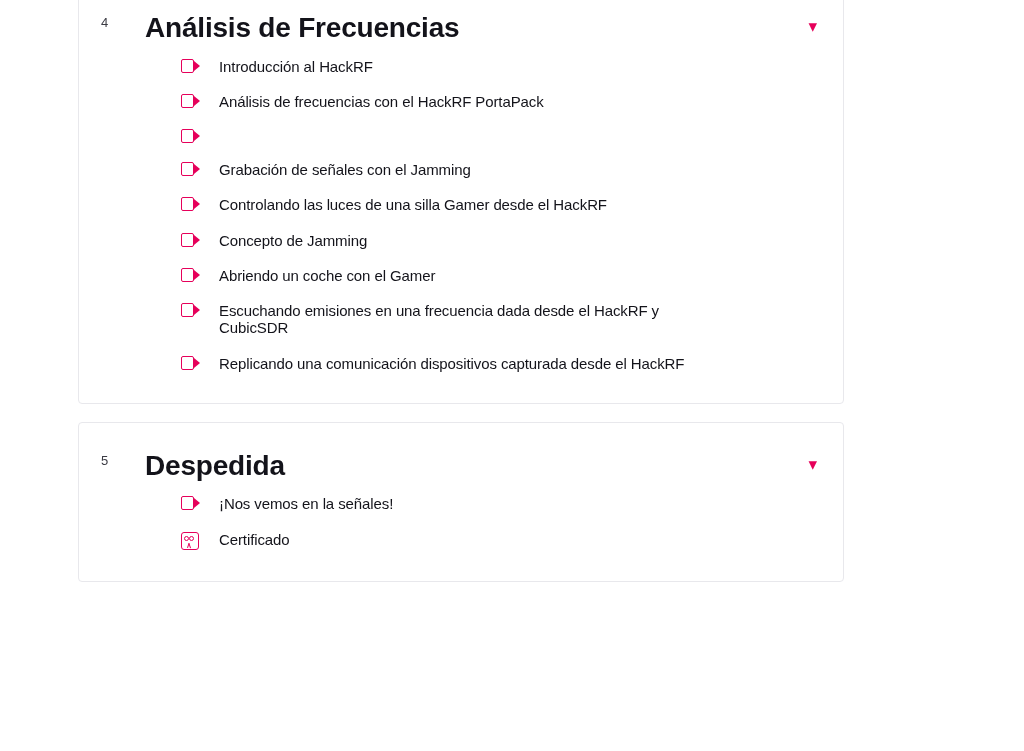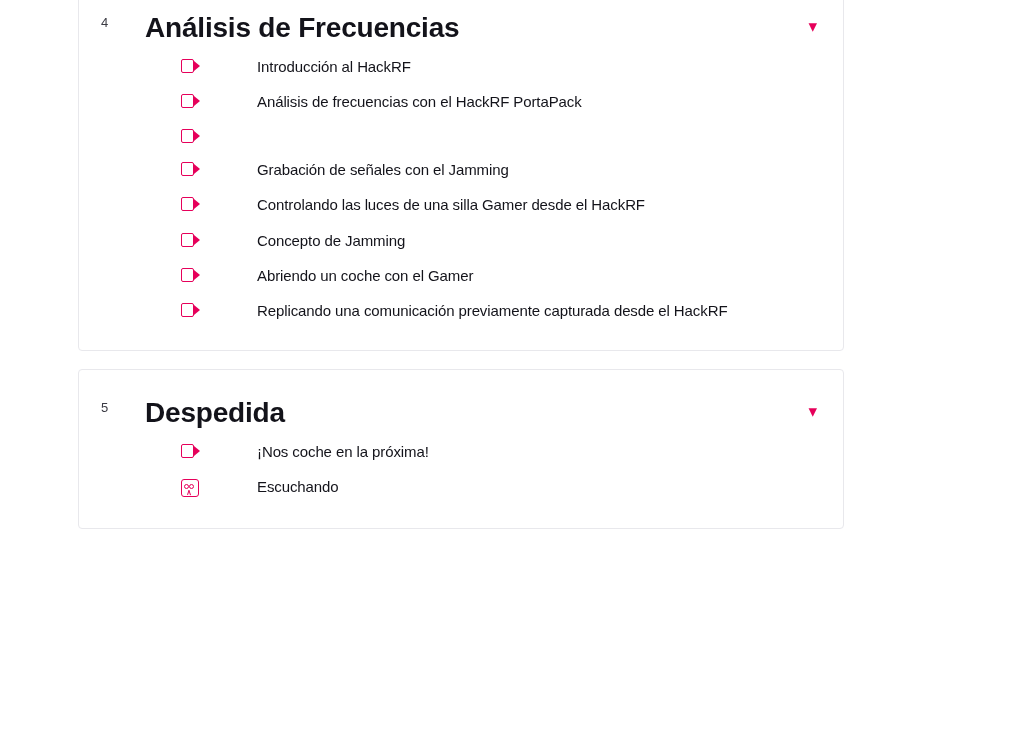--- a/index.html
+++ b/index.html
@@ -67,21 +67,20 @@
   }
   .lesson-list {
     margin: 0;
     padding: 0;
     list-style: none;
   }
   .lesson-item {
     display: flex;
     align-items: flex-start;
     padding: 9px 22px 9px 22px;
-    gap: 38px;
   }
   .lesson-icon-wrap {
     flex: 0 0 auto;
     width: 38px;
     padding-left: 80px;
     box-sizing: content-box;
     display: flex;
     align-items: flex-start;
     justify-content: flex-start;
     padding-top: 1px;
@@ -225,49 +224,58 @@
             </span>
           <span class="lesson-title">Abriendo un coche con el Gamer</span>
         </li>
         <li class="lesson-item">
           <span class="lesson-icon-wrap">
               <span class="icon-video">
                 <span class="body"></span>
                 <span class="tri"></span>
               </span>
             </span>
-          <span class="lesson-title">Replicando una comunicación previamente capturada desde el HackRF</span>
+          <span class="lesson-title">Escuchando emisiones en una frecuencia dada desde el HackRF y CubicSDR</span>
+        </li>
+        <li class="lesson-item">
+          <span class="lesson-icon-wrap">
+              <span class="icon-video">
+                <span class="body"></span>
+                <span class="tri"></span>
+              </span>
+            </span>
+          <span class="lesson-title">Replicando una comunicación dispositivos capturada desde el HackRF</span>
         </li>
       </ul>
     </div>
 
     <div class="section-card">
       <div class="section-header">
         <div class="section-number">5</div>
         <div class="section-title">Despedida</div>
         <div class="chevron">▾</div>
       </div>
       <ul class="lesson-list">
         <li class="lesson-item">
           <span class="lesson-icon-wrap">
               <span class="icon-video">
                 <span class="body"></span>
                 <span class="tri"></span>
               </span>
             </span>
-          <span class="lesson-title">¡Nos coche en la próxima!</span>
+          <span class="lesson-title">¡Nos vemos en la señales!</span>
         </li>
         <li class="lesson-item">
           <span class="lesson-icon-wrap">
               <span class="icon-certificate">
                 <span class="c1"></span>
                 <span class="c2"></span>
                 <span class="r1"></span>
                 <span class="r2"></span>
               </span>
             </span>
-          <span class="lesson-title">Escuchando</span>
+          <span class="lesson-title">Certificado</span>
         </li>
       </ul>
     </div>
 
   </div>
 </div>
 
 </body></html>

